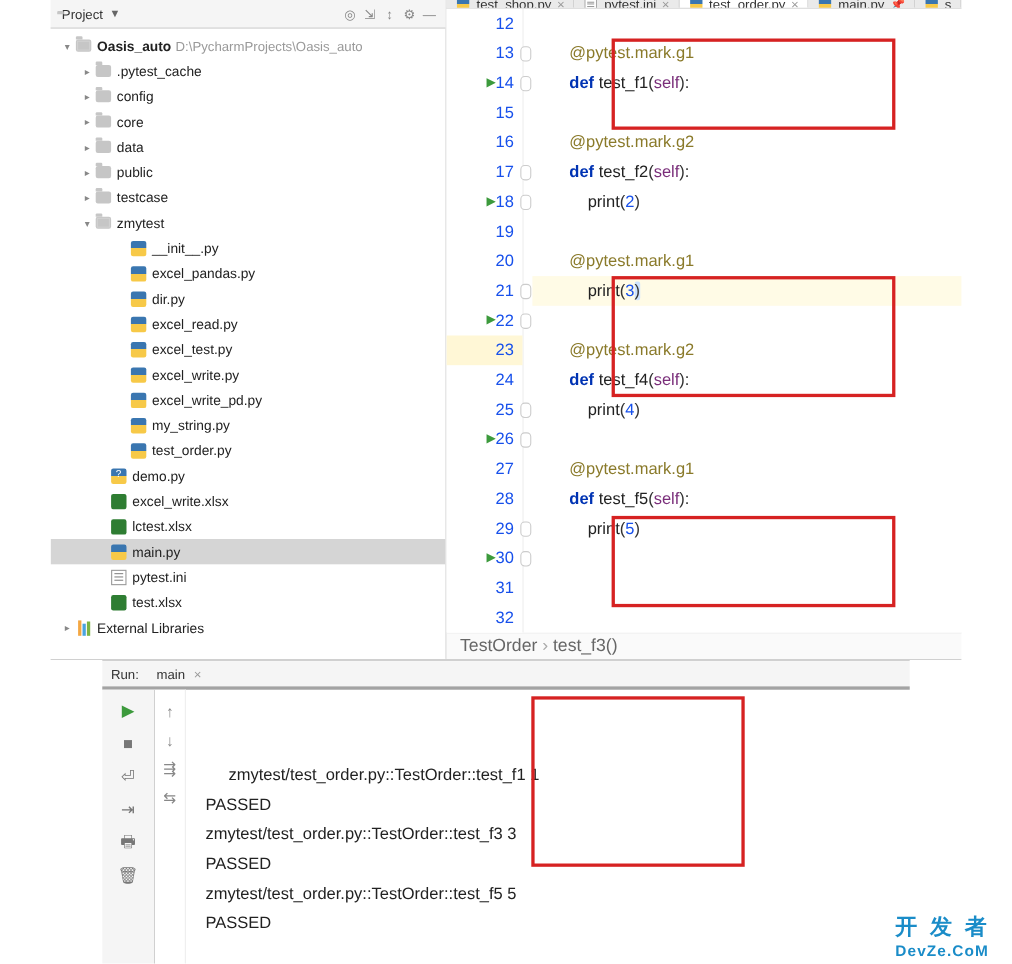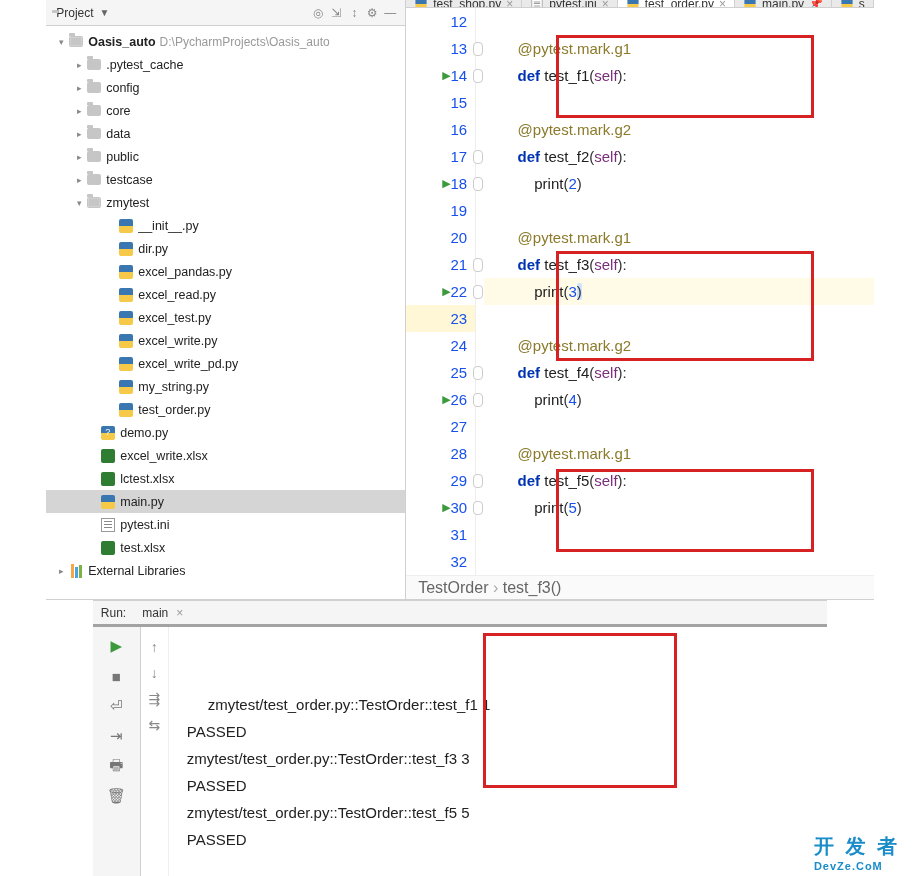--- a/index.html
+++ b/index.html
@@ -74,21 +74,21 @@
 .run-body{ flex:1; display:flex; font-family:Consolas,monospace; font-size:15px; position:relative;}
 .run-tb{ width:48px; background:#f5f5f5; border-right:1px solid #d0d0d0; display:flex; flex-direction:column; align-items:center; gap:12px; padding:10px 0;}
 .run-tb .btn{ width:18px;height:18px;display:flex;align-items:center;justify-content:center;cursor:pointer;color:#777;}
 .run-tb .btn.play{color:#3c9a3c;}
 .run-tb2{ width:28px; background:#fff; display:flex; flex-direction:column; align-items:center; gap:10px; padding:12px 0; border-right:1px solid #eee;}
 .run-tb2 .b{color:#888;font-size:14px;cursor:pointer;}
 .console{ flex:1; padding:10px 18px; line-height:27px; color:#222; white-space:pre;}
 .hl2{position:absolute;border:3px solid #d62222;pointer-events:none;}
 .watermark{position:absolute;right:20px;bottom:4px;text-align:left;font-family:Arial;font-weight:bold;}
 .watermark .cn{color:#1a8cc8;font-size:20px;letter-spacing:3px;}
-.watermark .en{color:#1a8cc8;font-size:11px;letter-spacing:1px;}
+.watermark .en{color:#1a8cc8;font-size:14px;letter-spacing:1px;}
 </style>
 </head>
 <body>
 
 <div class="main">
  <div class="top">
   <div class="left">
    <div class="proj-header">
      <span class="icon"><span class="fld"></span></span>
      <span class="lbl">Project</span>
@@ -163,28 +163,28 @@
             <span class="icon">
               <span class="pyi"></span>
             </span>
             <span class="txt">__init__.py</span>
           </div>
           <div class="node " style="--ind: 58px;">
             <span class="arrow"></span>
             <span class="icon">
               <span class="pyi"></span>
             </span>
+            <span class="txt">excel_pandas.py</span>
+          </div>
+          <div class="node " style="--ind: 58px;">
+            <span class="arrow"></span>
+            <span class="icon">
+              <span class="pyi"></span>
+            </span>
             <span class="txt">dir.py</span>
-          </div>
-          <div class="node " style="--ind: 58px;">
-            <span class="arrow"></span>
-            <span class="icon">
-              <span class="pyi"></span>
-            </span>
-            <span class="txt">excel_pandas.py</span>
           </div>
           <div class="node " style="--ind: 58px;">
             <span class="arrow"></span>
             <span class="icon">
               <span class="pyi"></span>
             </span>
             <span class="txt">excel_read.py</span>
           </div>
           <div class="node " style="--ind: 58px;">
             <span class="arrow"></span>
@@ -395,21 +395,20 @@
       <div class="code" id="code">
             <div class="ln"></div>
             <div class="ln">        <span class="at">@pytest.mark.g1</span></div>
             <div class="ln">        <span class="kw">def </span><span class="fn">test_f1</span>(<span class="par">self</span>):</div>
             <div class="ln"></div>
             <div class="ln">        <span class="at">@pytest.mark.g2</span></div>
             <div class="ln">        <span class="kw">def </span><span class="fn">test_f2</span>(<span class="par">self</span>):</div>
             <div class="ln">            <span class="call">print</span>(<span class="num">2</span>)</div>
             <div class="ln"></div>
             <div class="ln">        <span class="at">@pytest.mark.g1</span></div>
-            <div class="ln">        <span class="kw">def </span><span class="fn">test_f3</span>(<span class="par">self</span>):</div>
             <div class="ln cur">            <span class="call">print</span>(<span class="num">3</span><span class="sel-bg">)</span></div>
             <div class="ln"></div>
             <div class="ln">        <span class="at">@pytest.mark.g2</span></div>
             <div class="ln">        <span class="kw">def </span><span class="fn">test_f4</span>(<span class="par">self</span>):</div>
             <div class="ln">            <span class="call">print</span>(<span class="num">4</span>)</div>
             <div class="ln"></div>
             <div class="ln">        <span class="at">@pytest.mark.g1</span></div>
             <div class="ln">        <span class="kw">def </span><span class="fn">test_f5</span>(<span class="par">self</span>):</div>
             <div class="ln">            <span class="call">print</span>(<span class="num">5</span>)</div>
             <div class="ln"></div>

